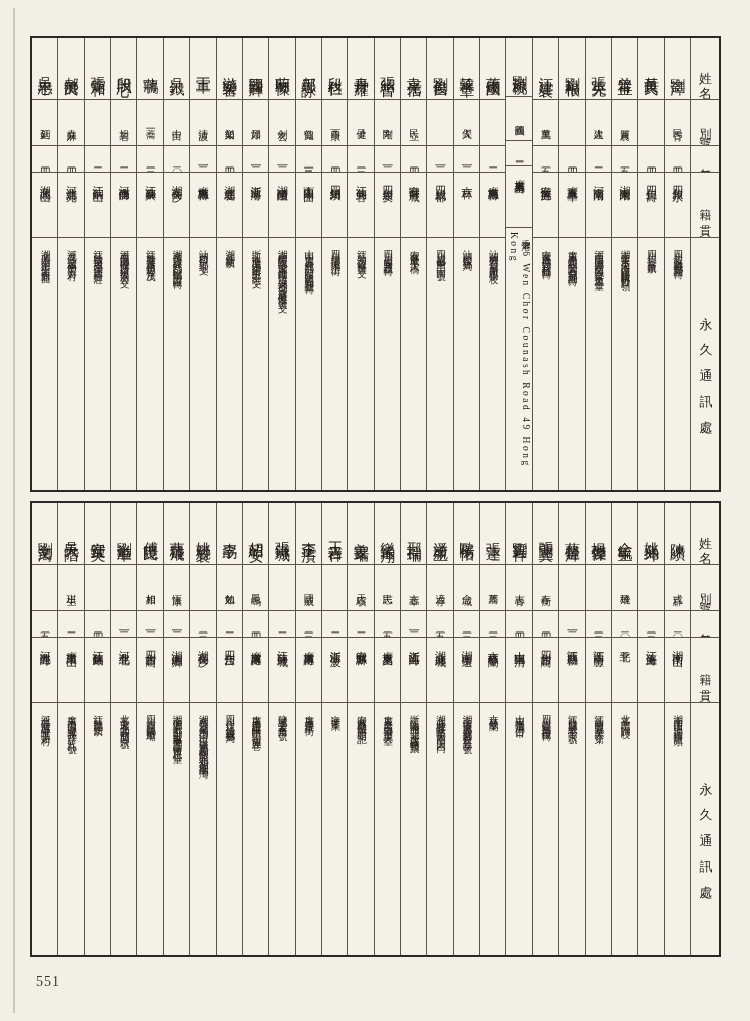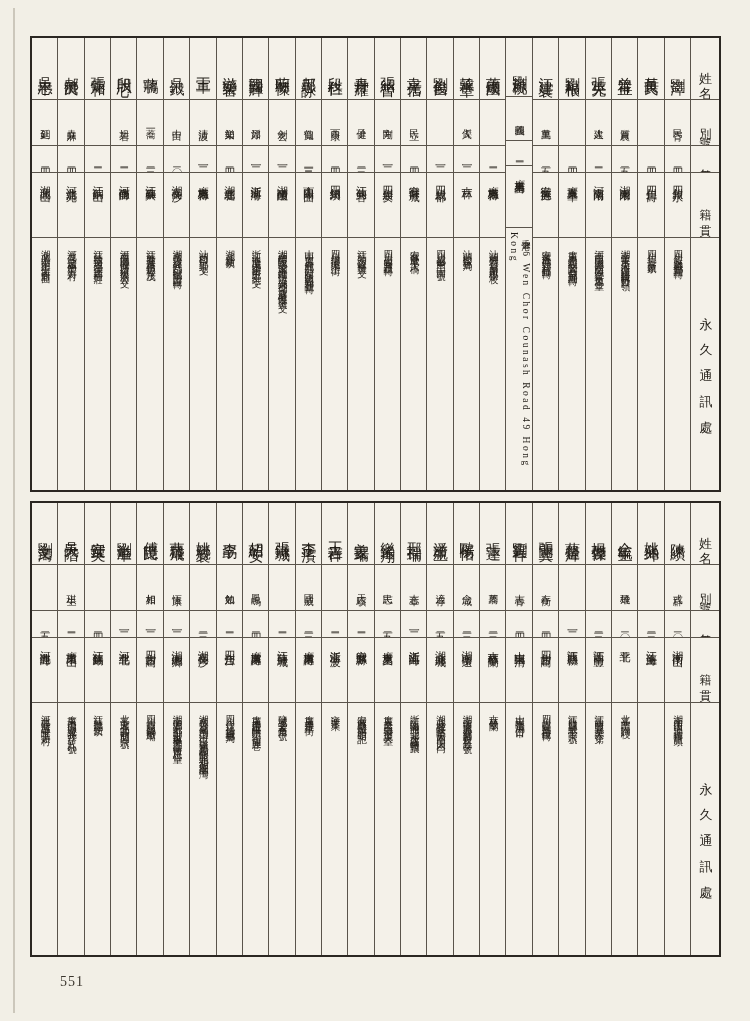--- a/index.html
+++ b/index.html
@@ -51,21 +51,21 @@
 
   
   .header-col .cell { align-items:center; }
   .header-col .name  .vtext { font-size:13px; letter-spacing:14px; padding-top:14px; }
   .header-col .alias .vtext { font-size:12px; letter-spacing:9px;  padding-top:9px; }
   .header-col .age   .vtext { font-size:12px; letter-spacing:1px;  padding-top:1px; }
   .header-col .origin.cell .vtext { font-size:12px; letter-spacing:16px; padding-top:16px; }
   .header-col .addr  .vtext { font-size:13px; letter-spacing:26px; padding-top:10px; line-height:1.3; }
 
   .page-num {
-    position:absolute; left:60px; top:974px;
+    position:absolute; left:36px; top:974px;
     font-size:14px; letter-spacing:1px; color:#3a352d;
   }
 </style>
 </head>
 <body>
 
 <div class="page">
   <div class="scan-edge"></div>
 
   <div class="tables">

